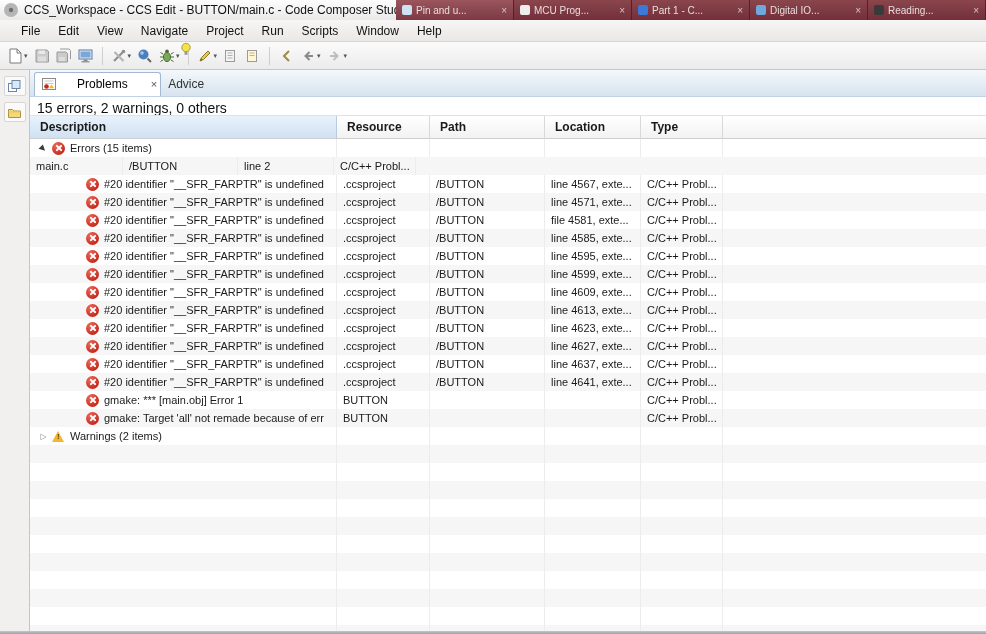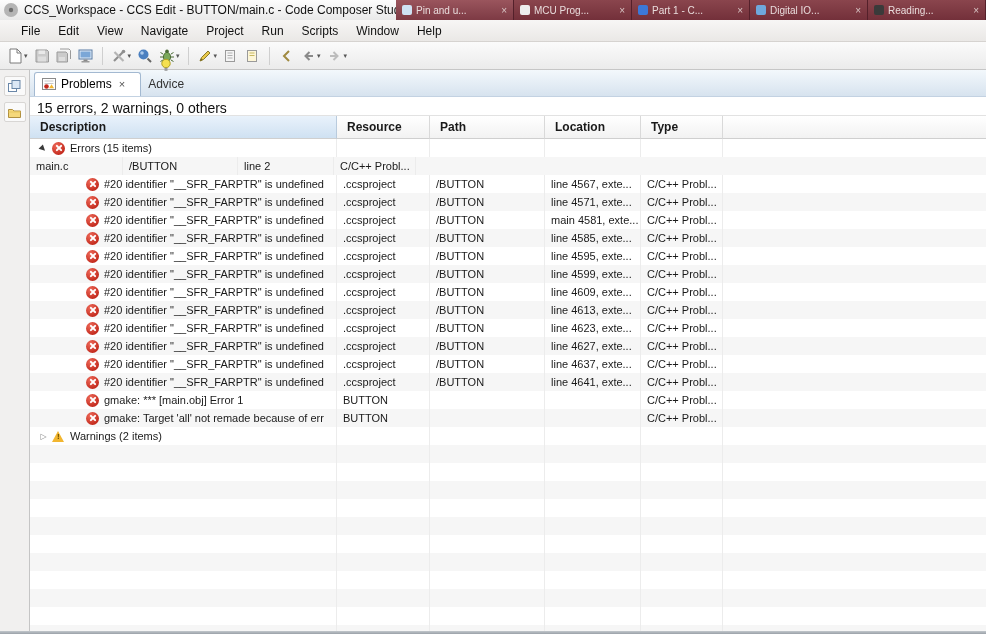--- a/index.html
+++ b/index.html
@@ -43,21 +43,21 @@
   .leftstrip { width:30px; flex:none; background:#f1f0ef; border-right:1px solid #c5c5c5;
     display:flex; flex-direction:column; align-items:center; padding-top:6px; gap:6px; }
   .strip-btn { width:22px; height:20px; display:flex; align-items:center; justify-content:center;
     border:1px solid #d8d6d4; border-radius:2px; background:#fafafa; }
 
   .content { flex:1; display:flex; flex-direction:column; min-width:0; }
 
   
   .tabbar { height:27px; flex:none; display:flex; align-items:flex-end;
     background:linear-gradient(#f3f8fc,#d7e3ef); border-bottom:1px solid #c3d2e2; padding-left:4px; }
-  .vtab { display:flex; align-items:center; gap:5px; font-size:12px; padding:4px 15px 5px 7px; }
+  .vtab { display:flex; align-items:center; gap:21px; font-size:12px; padding:4px 3px 5px 7px; }
   .vtab.active { background:#fff; border:1px solid #a3b9d1; border-bottom:none;
     border-radius:3px 3px 0 0; color:#000; }
   .vtab.inactive { color:#333;flex-direction:column; }
   .vtab .tclose { font-size:11px; color:#555; margin-left:2px; }
 
   
   .summary { height:18px; flex:none; font-size:14px; color:#111; padding:3px 0 0 7px; background:#fff; }
 
   
   .table { flex:1; display:flex; flex-direction:column; min-height:0; background:#fff; }
@@ -351,21 +351,21 @@
     <div class="cell c-fill"></div>
   </div>
             <div class="row child">
     <div class="cell c-desc">
       <span class="expander"></span>
       <span class="severity error"></span>
       <span class="desc-text">#20 identifier "__SFR_FARPTR" is undefined</span>
     </div>
     <div class="cell c-res">.ccsproject</div>
     <div class="cell c-path">/BUTTON</div>
-    <div class="cell c-loc">main 4581, exte...</div>
+    <div class="cell c-loc">file 4581, exte...</div>
     <div class="cell c-type">C/C++ Probl...</div>
     <div class="cell c-fill"></div>
   </div>
             <div class="row child">
     <div class="cell c-desc">
       <span class="expander"></span>
       <span class="severity error"></span>
       <span class="desc-text">#20 identifier "__SFR_FARPTR" is undefined</span>
     </div>
     <div class="cell c-res">.ccsproject</div>

